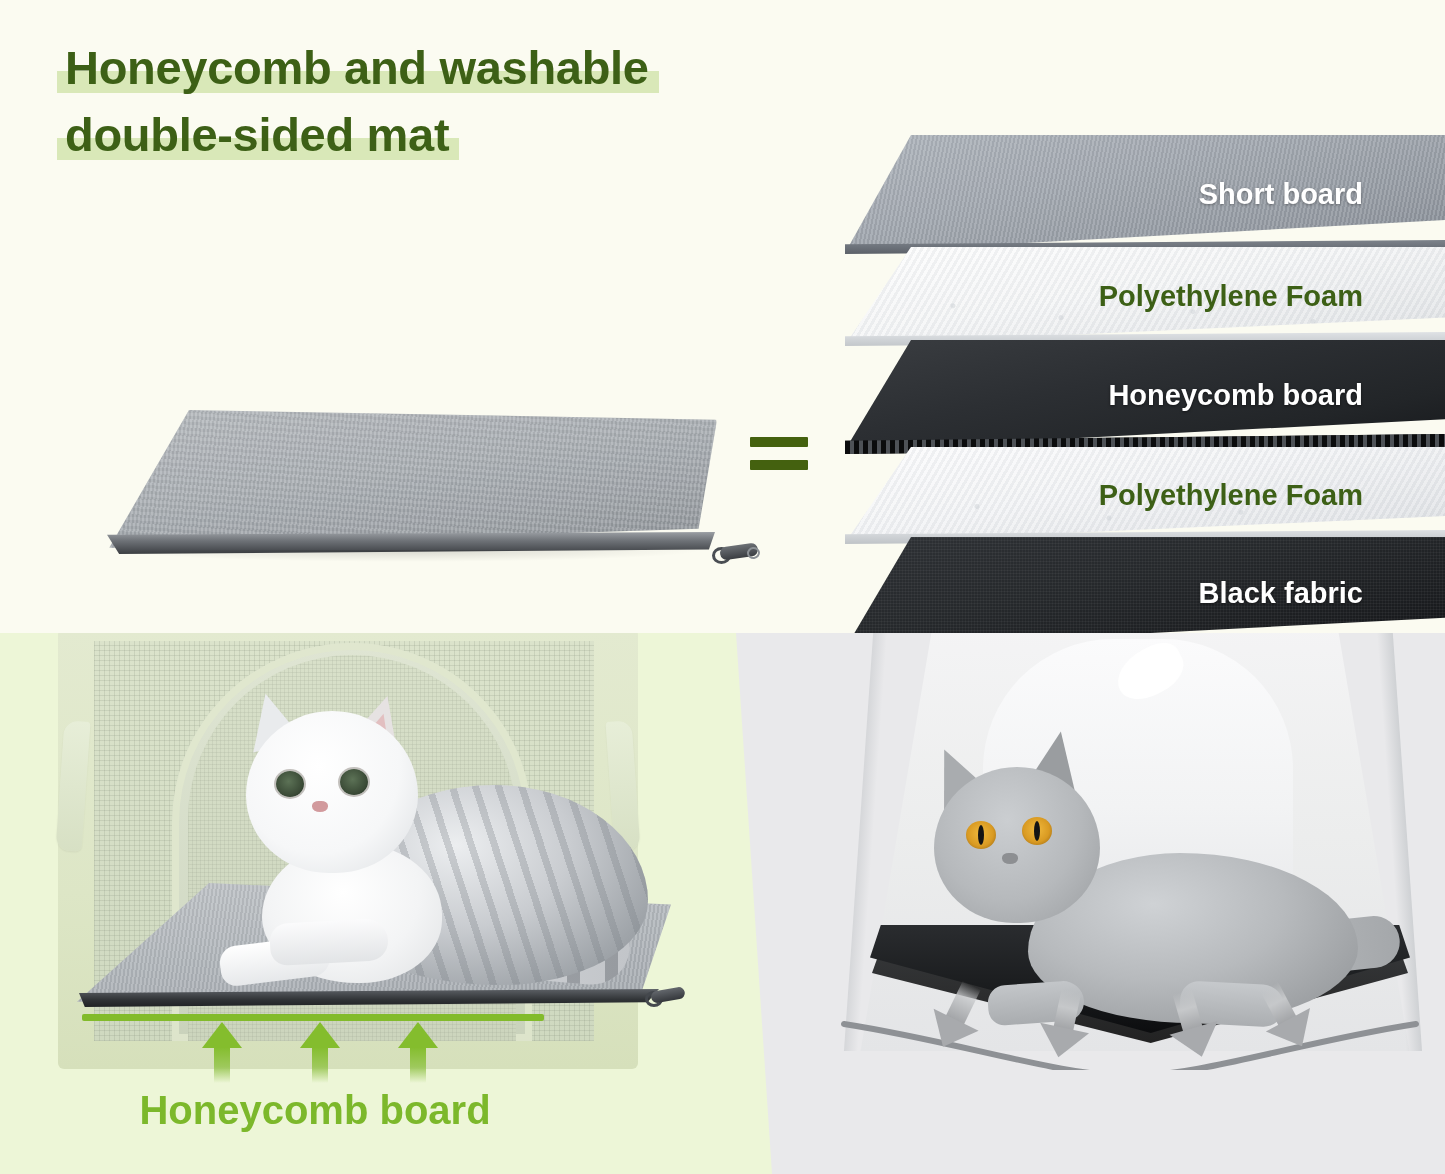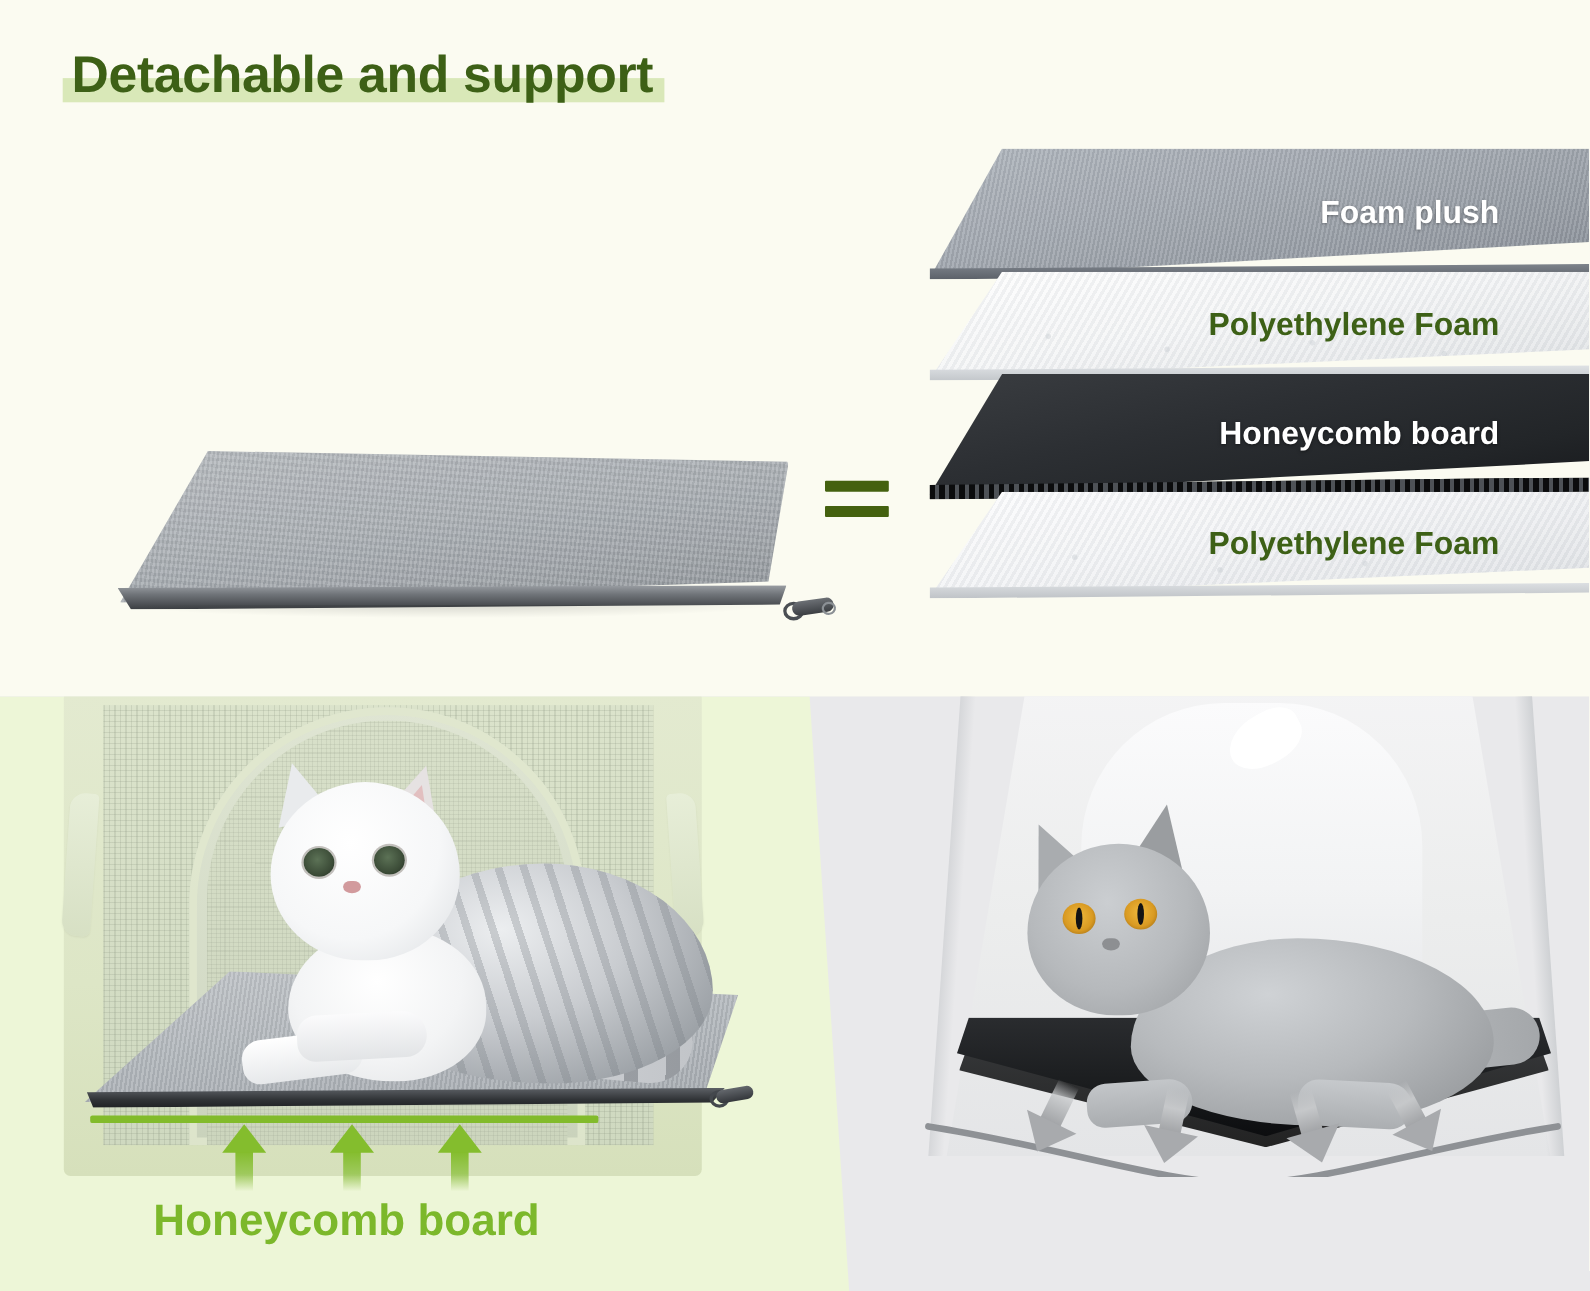--- a/index.html
+++ b/index.html
@@ -480,23 +480,27 @@
 </head>
 <body>
 
 <div class="stage">
 
   <div class="top-section">
 
     <div class="title-block">
       <div class="title-line">
         <span class="hl"></span>
-        <span class="tx">Detachable and support</span>
+        <span class="tx">Honeycomb and washable</span>
       </div>
       <br>
+      <div class="title-line">
+        <span class="hl"></span>
+        <span class="tx">double-sided mat</span>
+      </div>
     </div>
 
 
     <div class="mat-photo">
       <div class="mat-body">
         <div class="mat-fuzz"></div>
       </div>
       <div class="mat-edge"></div>
       <div class="mat-shadow"></div>
       <div class="zipper-pull">
@@ -509,41 +513,46 @@
     <div class="equals">
       <span></span>
       <span></span>
     </div>
 
     <div class="stack">
 
       <div class="slab" id="slab-plush">
         <div class="face"></div>
         <div class="lip"></div>
-        <div class="slab-label">Foam plush</div>
+        <div class="slab-label">Short board</div>
       </div>
 
       <div class="slab" id="slab-foam1">
         <div class="face"></div>
         <div class="lip"></div>
         <div class="slab-label">Polyethylene Foam</div>
       </div>
 
       <div class="slab" id="slab-honey">
         <div class="face"></div>
         <div class="lip"></div>
         <div class="slab-label">Honeycomb board</div>
       </div>
 
       <div class="slab" id="slab-foam2">
         <div class="face"></div>
         <div class="lip"></div>
         <div class="slab-label">Polyethylene Foam</div>
       </div>
 
+      <div class="slab" id="slab-black">
+        <div class="face"></div>
+
+        <div class="slab-label">Black fabric</div>
+      </div>
 
     </div>
   </div>
 
   <div class="bottom-section">
 
     <div class="panel-right">
       <div class="carrier2">
         <div class="shell"></div>
         <div class="dome"></div>

